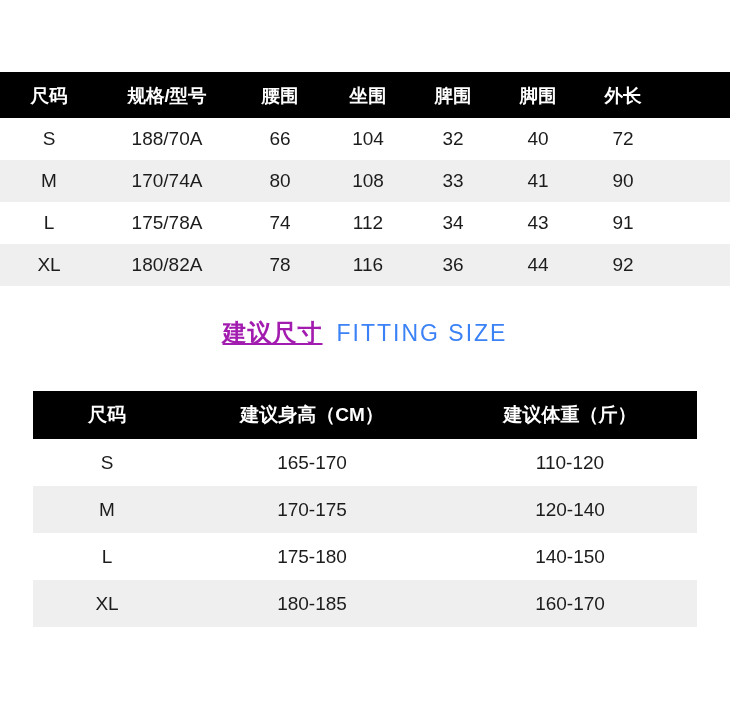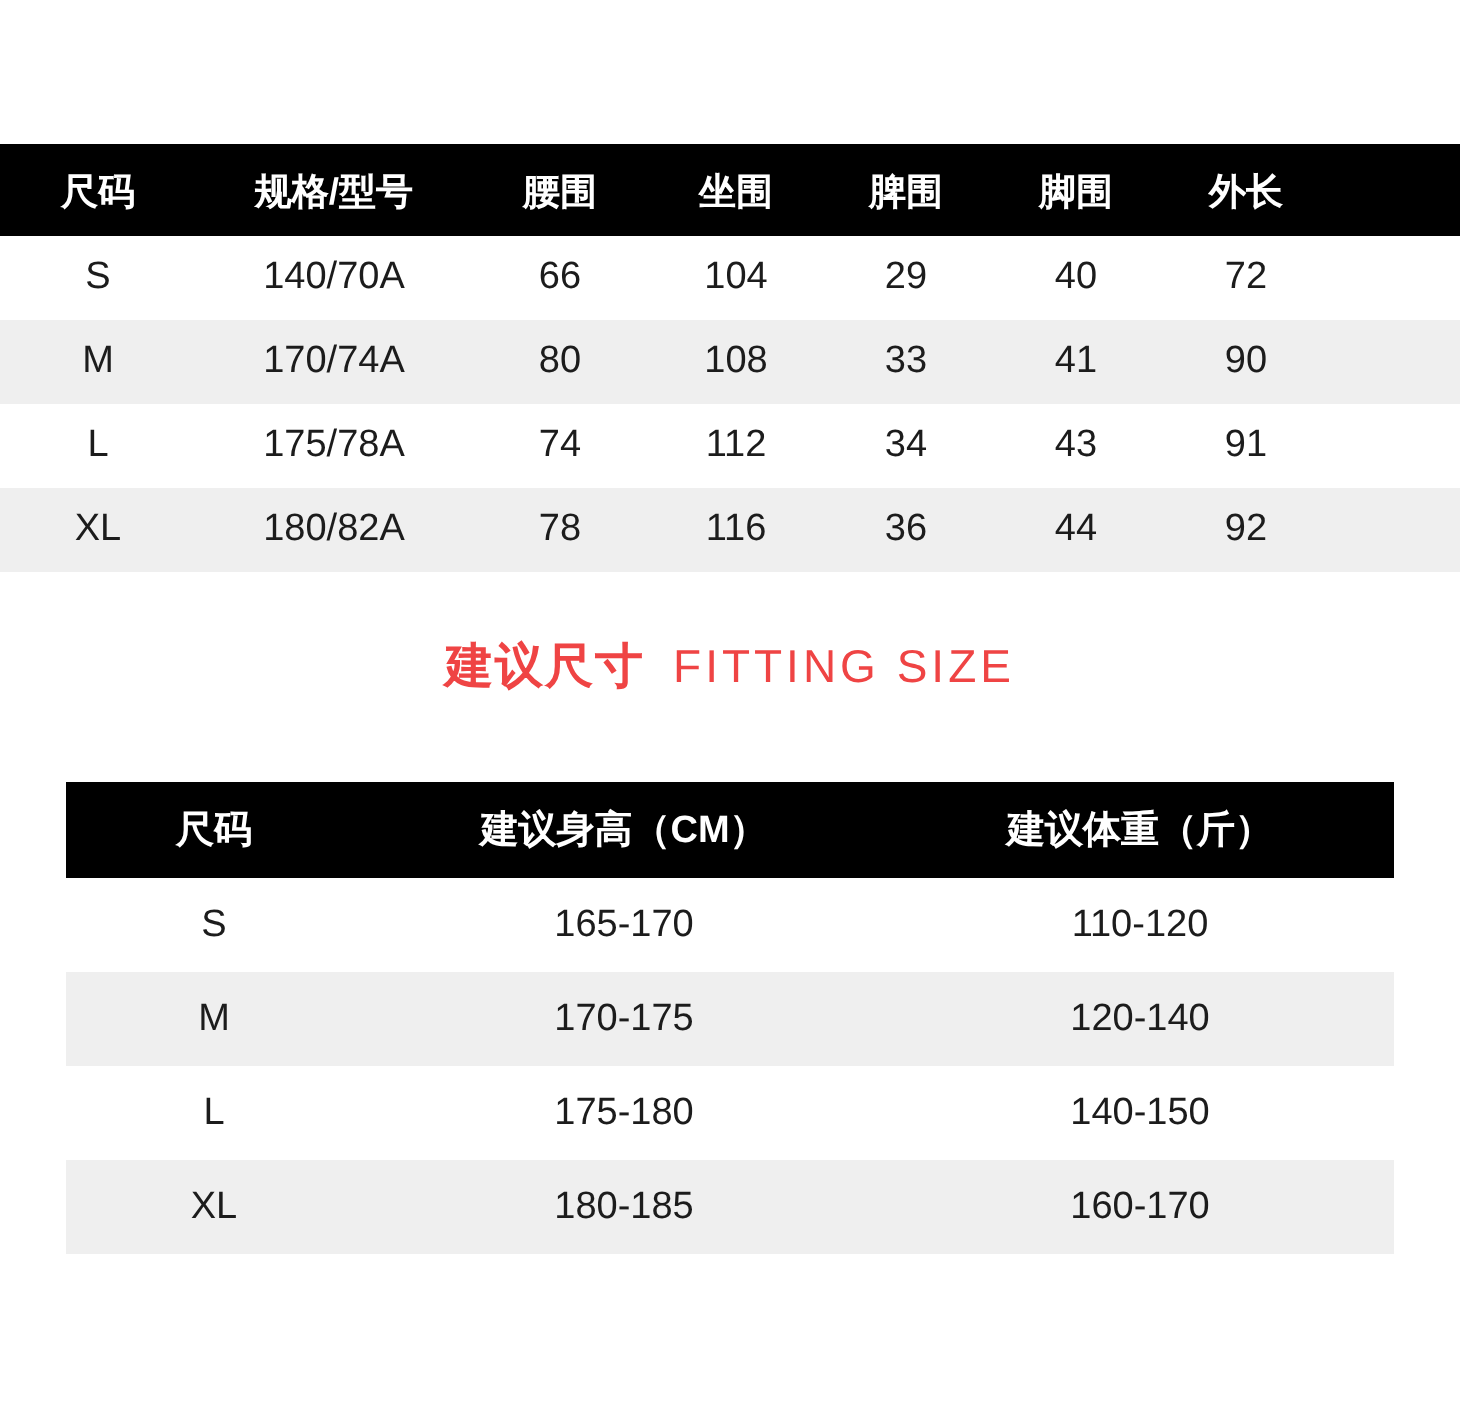--- a/index.html
+++ b/index.html
@@ -60,26 +60,27 @@
     position: absolute;
     top: 273px;
     left: 0;
     width: 730px;
     text-align: center;
     white-space: nowrap;
   }
   .section-heading .cn {
     font-size: 24px;
     font-weight: bold;
-    color: #ef4444;
+    color: #a21caf;
     letter-spacing: 1px;
+    text-decoration: underline;
   }
   .section-heading .en {
     font-size: 23px;
-    color: #ef4444;
+    color: #3b82f6;
     letter-spacing: 2px;
     margin-left: 14px;
     font-weight: normal;
   }
 
   
   .fit-table {
     position: absolute;
     left: 33px;
     top: 347px;
@@ -146,24 +147,24 @@
         <th>坐围</th>
         <th>脾围</th>
         <th>脚围</th>
         <th>外长</th>
         <th></th>
       </tr>
     </thead>
     <tbody>
       <tr class="odd">
         <td>S</td>
-        <td>140/70A</td>
+        <td>188/70A</td>
         <td>66</td>
         <td>104</td>
-        <td>29</td>
+        <td>32</td>
         <td>40</td>
         <td>72</td>
         <td></td>
       </tr>
       <tr class="even">
         <td>M</td>
         <td>170/74A</td>
         <td>80</td>
         <td>108</td>
         <td>33</td>

